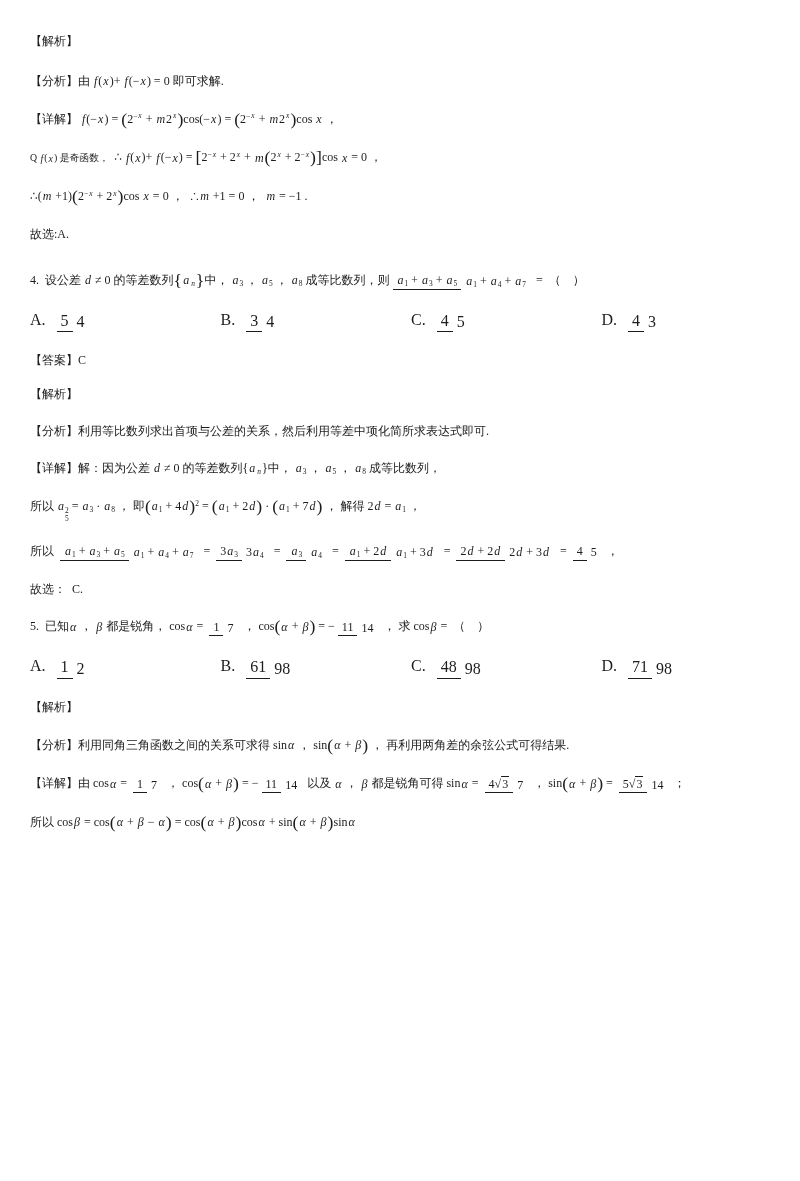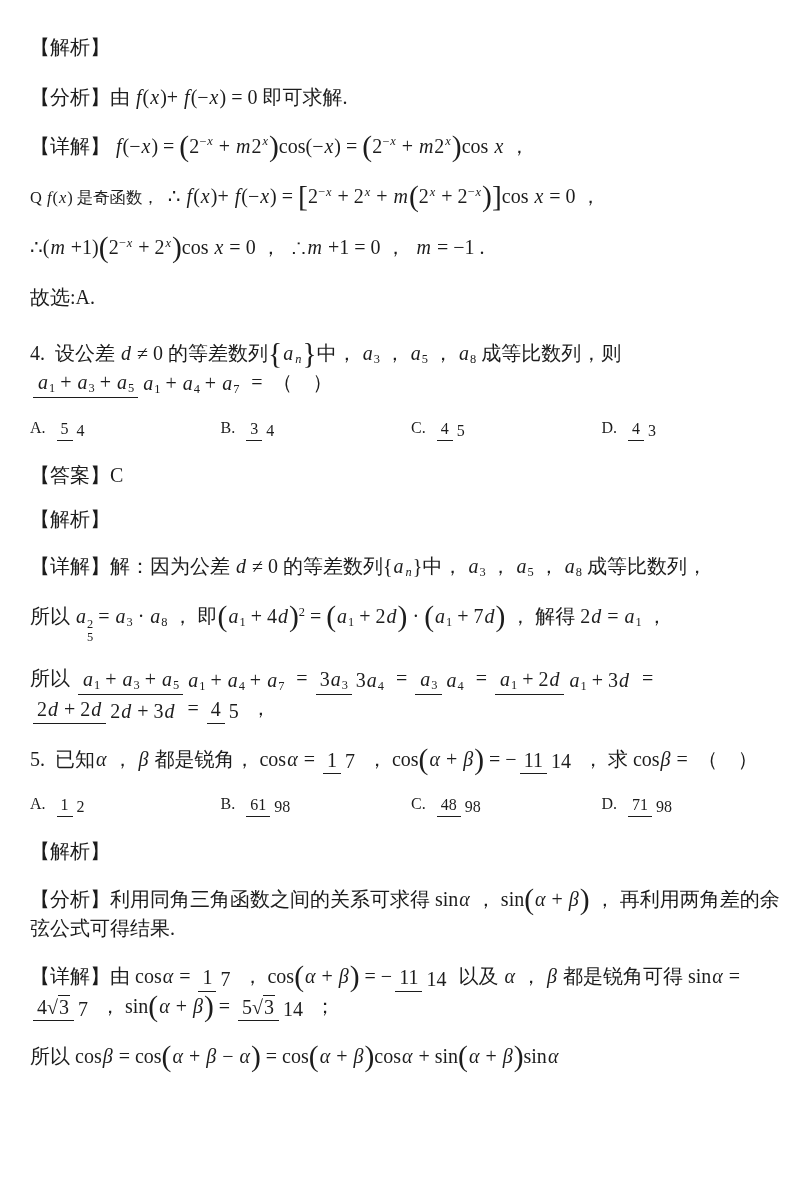--- a/index.html
+++ b/index.html
@@ -4,21 +4,21 @@
 <style>
   html, body { margin:0; padding:0; background:#ffffff; }
   body {
     width:800px; height:1181px; overflow:hidden;
     font-family:"Liberation Serif","DejaVu Serif",serif;
     color:#1c1c1c;
   }
   #doc { padding:34px 8px 0 30px; box-sizing:border-box; }
   .line {
     white-space:pre-wrap;
-    font-size:20px; line-height:1.32;
+    font-size:12px; line-height:1.32;
     margin:0 0 21px 0;
   }
   .v { font-style:italic; padding:0 1px; }
   .sup { font-size:62%; vertical-align:0.6em; }
   .sub { font-size:62%; vertical-align:-0.25em; }
   .ss { display:inline-flex; flex-direction:column; align-items:flex-start;
         font-size:62%; line-height:1.05; vertical-align:-0.45em; }
   .frac { display:inline-flex; flex-direction:row; align-items:center;
           vertical-align:middle; margin:0 3px; line-height:1.22; text-align:center; }
   .num { padding:0 4px 1px 4px; border-bottom:1.4px solid #1c1c1c; }
@@ -47,23 +47,25 @@
     <div class="line" data-name="q3-conclusion">故选:A.</div>
     <div class="line" data-name="q4-problem">4.  设公差 <span class="v" data-name="math-variable">d</span> ≠ 0 的等差数列<span class="big" data-name="big-bracket">{</span><span class="v" data-name="math-variable">a</span><span class="sub" data-name="math-subscript"><span class="v" data-name="math-variable">n</span></span><span class="big" data-name="big-bracket">}</span>中， <span class="v" data-name="math-variable">a</span><span class="sub" data-name="math-subscript">3</span> ， <span class="v" data-name="math-variable">a</span><span class="sub" data-name="math-subscript">5</span> ， <span class="v" data-name="math-variable">a</span><span class="sub" data-name="math-subscript">8</span> 成等比数列，则<span class="frac" data-name="math-fraction"><span class="num" data-name="fraction-numerator"><span class="v" data-name="math-variable">a</span><span class="sub" data-name="math-subscript">1</span> + <span class="v" data-name="math-variable">a</span><span class="sub" data-name="math-subscript">3</span> + <span class="v" data-name="math-variable">a</span><span class="sub" data-name="math-subscript">5</span></span><span class="den" data-name="fraction-denominator"><span class="v" data-name="math-variable">a</span><span class="sub" data-name="math-subscript">1</span> + <span class="v" data-name="math-variable">a</span><span class="sub" data-name="math-subscript">4</span> + <span class="v" data-name="math-variable">a</span><span class="sub" data-name="math-subscript">7</span></span></span> =  （    ）</div>
     <div class="options" data-name="q4-options">
       <div class="option" data-name="q4-option-a">A.  <span class="frac" data-name="math-fraction"><span class="num" data-name="fraction-numerator">5</span><span class="den" data-name="fraction-denominator">4</span></span></div>
       <div class="option" data-name="q4-option-b">B.  <span class="frac" data-name="math-fraction"><span class="num" data-name="fraction-numerator">3</span><span class="den" data-name="fraction-denominator">4</span></span></div>
       <div class="option" data-name="q4-option-c">C.  <span class="frac" data-name="math-fraction"><span class="num" data-name="fraction-numerator">4</span><span class="den" data-name="fraction-denominator">5</span></span></div>
       <div class="option" data-name="q4-option-d">D.  <span class="frac" data-name="math-fraction"><span class="num" data-name="fraction-numerator">4</span><span class="den" data-name="fraction-denominator">3</span></span></div>
     </div>
     <div class="line" data-name="q4-answer">【答案】C</div>
     <div class="line" data-name="q4-analysis-label">【解析】</div>
+    <div class="line" data-name="q4-analysis">【分析】利用等比数列求出首项与公差的关系，然后利用等差中项化简所求表达式即可.</div>
     <div class="line" data-name="q4-detail-1">【详解】解：因为公差 <span class="v" data-name="math-variable">d</span> ≠ 0 的等差数列{<span class="v" data-name="math-variable">a</span><span class="sub" data-name="math-subscript"><span class="v" data-name="math-variable">n</span></span>}中， <span class="v" data-name="math-variable">a</span><span class="sub" data-name="math-subscript">3</span> ， <span class="v" data-name="math-variable">a</span><span class="sub" data-name="math-subscript">5</span> ， <span class="v" data-name="math-variable">a</span><span class="sub" data-name="math-subscript">8</span> 成等比数列，</div>
     <div class="line" data-name="q4-detail-2">所以 <span class="v" data-name="math-variable">a</span><span class="ss" data-name="math-subsup"><span class="ss-t" data-name="subsup-superscript">2</span><span class="ss-b" data-name="subsup-subscript">5</span></span> = <span class="v" data-name="math-variable">a</span><span class="sub" data-name="math-subscript">3</span> · <span class="v" data-name="math-variable">a</span><span class="sub" data-name="math-subscript">8</span> ， 即<span class="big" data-name="big-bracket">(</span><span class="v" data-name="math-variable">a</span><span class="sub" data-name="math-subscript">1</span> + 4<span class="v" data-name="math-variable">d</span><span class="big" data-name="big-bracket">)</span><span class="sup" data-name="math-superscript">2</span> = <span class="big" data-name="big-bracket">(</span><span class="v" data-name="math-variable">a</span><span class="sub" data-name="math-subscript">1</span> + 2<span class="v" data-name="math-variable">d</span><span class="big" data-name="big-bracket">)</span> · <span class="big" data-name="big-bracket">(</span><span class="v" data-name="math-variable">a</span><span class="sub" data-name="math-subscript">1</span> + 7<span class="v" data-name="math-variable">d</span><span class="big" data-name="big-bracket">)</span> ， 解得 2<span class="v" data-name="math-variable">d</span> = <span class="v" data-name="math-variable">a</span><span class="sub" data-name="math-subscript">1</span> ，</div>
     <div class="line" data-name="q4-detail-3">所以 <span class="frac" data-name="math-fraction"><span class="num" data-name="fraction-numerator"><span class="v" data-name="math-variable">a</span><span class="sub" data-name="math-subscript">1</span> + <span class="v" data-name="math-variable">a</span><span class="sub" data-name="math-subscript">3</span> + <span class="v" data-name="math-variable">a</span><span class="sub" data-name="math-subscript">5</span></span><span class="den" data-name="fraction-denominator"><span class="v" data-name="math-variable">a</span><span class="sub" data-name="math-subscript">1</span> + <span class="v" data-name="math-variable">a</span><span class="sub" data-name="math-subscript">4</span> + <span class="v" data-name="math-variable">a</span><span class="sub" data-name="math-subscript">7</span></span></span> = <span class="frac" data-name="math-fraction"><span class="num" data-name="fraction-numerator">3<span class="v" data-name="math-variable">a</span><span class="sub" data-name="math-subscript">3</span></span><span class="den" data-name="fraction-denominator">3<span class="v" data-name="math-variable">a</span><span class="sub" data-name="math-subscript">4</span></span></span> = <span class="frac" data-name="math-fraction"><span class="num" data-name="fraction-numerator"><span class="v" data-name="math-variable">a</span><span class="sub" data-name="math-subscript">3</span></span><span class="den" data-name="fraction-denominator"><span class="v" data-name="math-variable">a</span><span class="sub" data-name="math-subscript">4</span></span></span> = <span class="frac" data-name="math-fraction"><span class="num" data-name="fraction-numerator"><span class="v" data-name="math-variable">a</span><span class="sub" data-name="math-subscript">1</span> + 2<span class="v" data-name="math-variable">d</span></span><span class="den" data-name="fraction-denominator"><span class="v" data-name="math-variable">a</span><span class="sub" data-name="math-subscript">1</span> + 3<span class="v" data-name="math-variable">d</span></span></span> = <span class="frac" data-name="math-fraction"><span class="num" data-name="fraction-numerator">2<span class="v" data-name="math-variable">d</span> + 2<span class="v" data-name="math-variable">d</span></span><span class="den" data-name="fraction-denominator">2<span class="v" data-name="math-variable">d</span> + 3<span class="v" data-name="math-variable">d</span></span></span> = <span class="frac" data-name="math-fraction"><span class="num" data-name="fraction-numerator">4</span><span class="den" data-name="fraction-denominator">5</span></span> ，</div>
+    <div class="line" data-name="q4-conclusion">故选：  C.</div>
     <div class="line" data-name="q5-problem">5.  已知<span class="v" data-name="math-variable">α</span> ， <span class="v" data-name="math-variable">β</span> 都是锐角， cos<span class="v" data-name="math-variable">α</span> = <span class="frac" data-name="math-fraction"><span class="num" data-name="fraction-numerator">1</span><span class="den" data-name="fraction-denominator">7</span></span> ， cos<span class="big" data-name="big-bracket">(</span><span class="v" data-name="math-variable">α</span> + <span class="v" data-name="math-variable">β</span><span class="big" data-name="big-bracket">)</span> = −<span class="frac" data-name="math-fraction"><span class="num" data-name="fraction-numerator">11</span><span class="den" data-name="fraction-denominator">14</span></span> ， 求 cos<span class="v" data-name="math-variable">β</span> =  （    ）</div>
     <div class="options" data-name="q5-options">
       <div class="option" data-name="q5-option-a">A.  <span class="frac" data-name="math-fraction"><span class="num" data-name="fraction-numerator">1</span><span class="den" data-name="fraction-denominator">2</span></span></div>
       <div class="option" data-name="q5-option-b">B.  <span class="frac" data-name="math-fraction"><span class="num" data-name="fraction-numerator">61</span><span class="den" data-name="fraction-denominator">98</span></span></div>
       <div class="option" data-name="q5-option-c">C.  <span class="frac" data-name="math-fraction"><span class="num" data-name="fraction-numerator">48</span><span class="den" data-name="fraction-denominator">98</span></span></div>
       <div class="option" data-name="q5-option-d">D.  <span class="frac" data-name="math-fraction"><span class="num" data-name="fraction-numerator">71</span><span class="den" data-name="fraction-denominator">98</span></span></div>
     </div>
     <div class="line" data-name="q5-analysis-label">【解析】</div>
     <div class="line" data-name="q5-analysis">【分析】利用同角三角函数之间的关系可求得 sin<span class="v" data-name="math-variable">α</span> ， sin<span class="big" data-name="big-bracket">(</span><span class="v" data-name="math-variable">α</span> + <span class="v" data-name="math-variable">β</span><span class="big" data-name="big-bracket">)</span> ， 再利用两角差的余弦公式可得结果.</div>
     <div class="line" data-name="q5-detail-1">【详解】由 cos<span class="v" data-name="math-variable">α</span> = <span class="frac" data-name="math-fraction"><span class="num" data-name="fraction-numerator">1</span><span class="den" data-name="fraction-denominator">7</span></span> ， cos<span class="big" data-name="big-bracket">(</span><span class="v" data-name="math-variable">α</span> + <span class="v" data-name="math-variable">β</span><span class="big" data-name="big-bracket">)</span> = −<span class="frac" data-name="math-fraction"><span class="num" data-name="fraction-numerator">11</span><span class="den" data-name="fraction-denominator">14</span></span> 以及 <span class="v" data-name="math-variable">α</span> ， <span class="v" data-name="math-variable">β</span> 都是锐角可得 sin<span class="v" data-name="math-variable">α</span> = <span class="frac" data-name="math-fraction"><span class="num" data-name="fraction-numerator">4<span class="sqrt" data-name="math-sqrt"><span class="rad" data-name="radical-sign">√</span><span class="sq" data-name="sqrt-content">3</span></span></span><span class="den" data-name="fraction-denominator">7</span></span> ， sin<span class="big" data-name="big-bracket">(</span><span class="v" data-name="math-variable">α</span> + <span class="v" data-name="math-variable">β</span><span class="big" data-name="big-bracket">)</span> = <span class="frac" data-name="math-fraction"><span class="num" data-name="fraction-numerator">5<span class="sqrt" data-name="math-sqrt"><span class="rad" data-name="radical-sign">√</span><span class="sq" data-name="sqrt-content">3</span></span></span><span class="den" data-name="fraction-denominator">14</span></span> ；</div>

